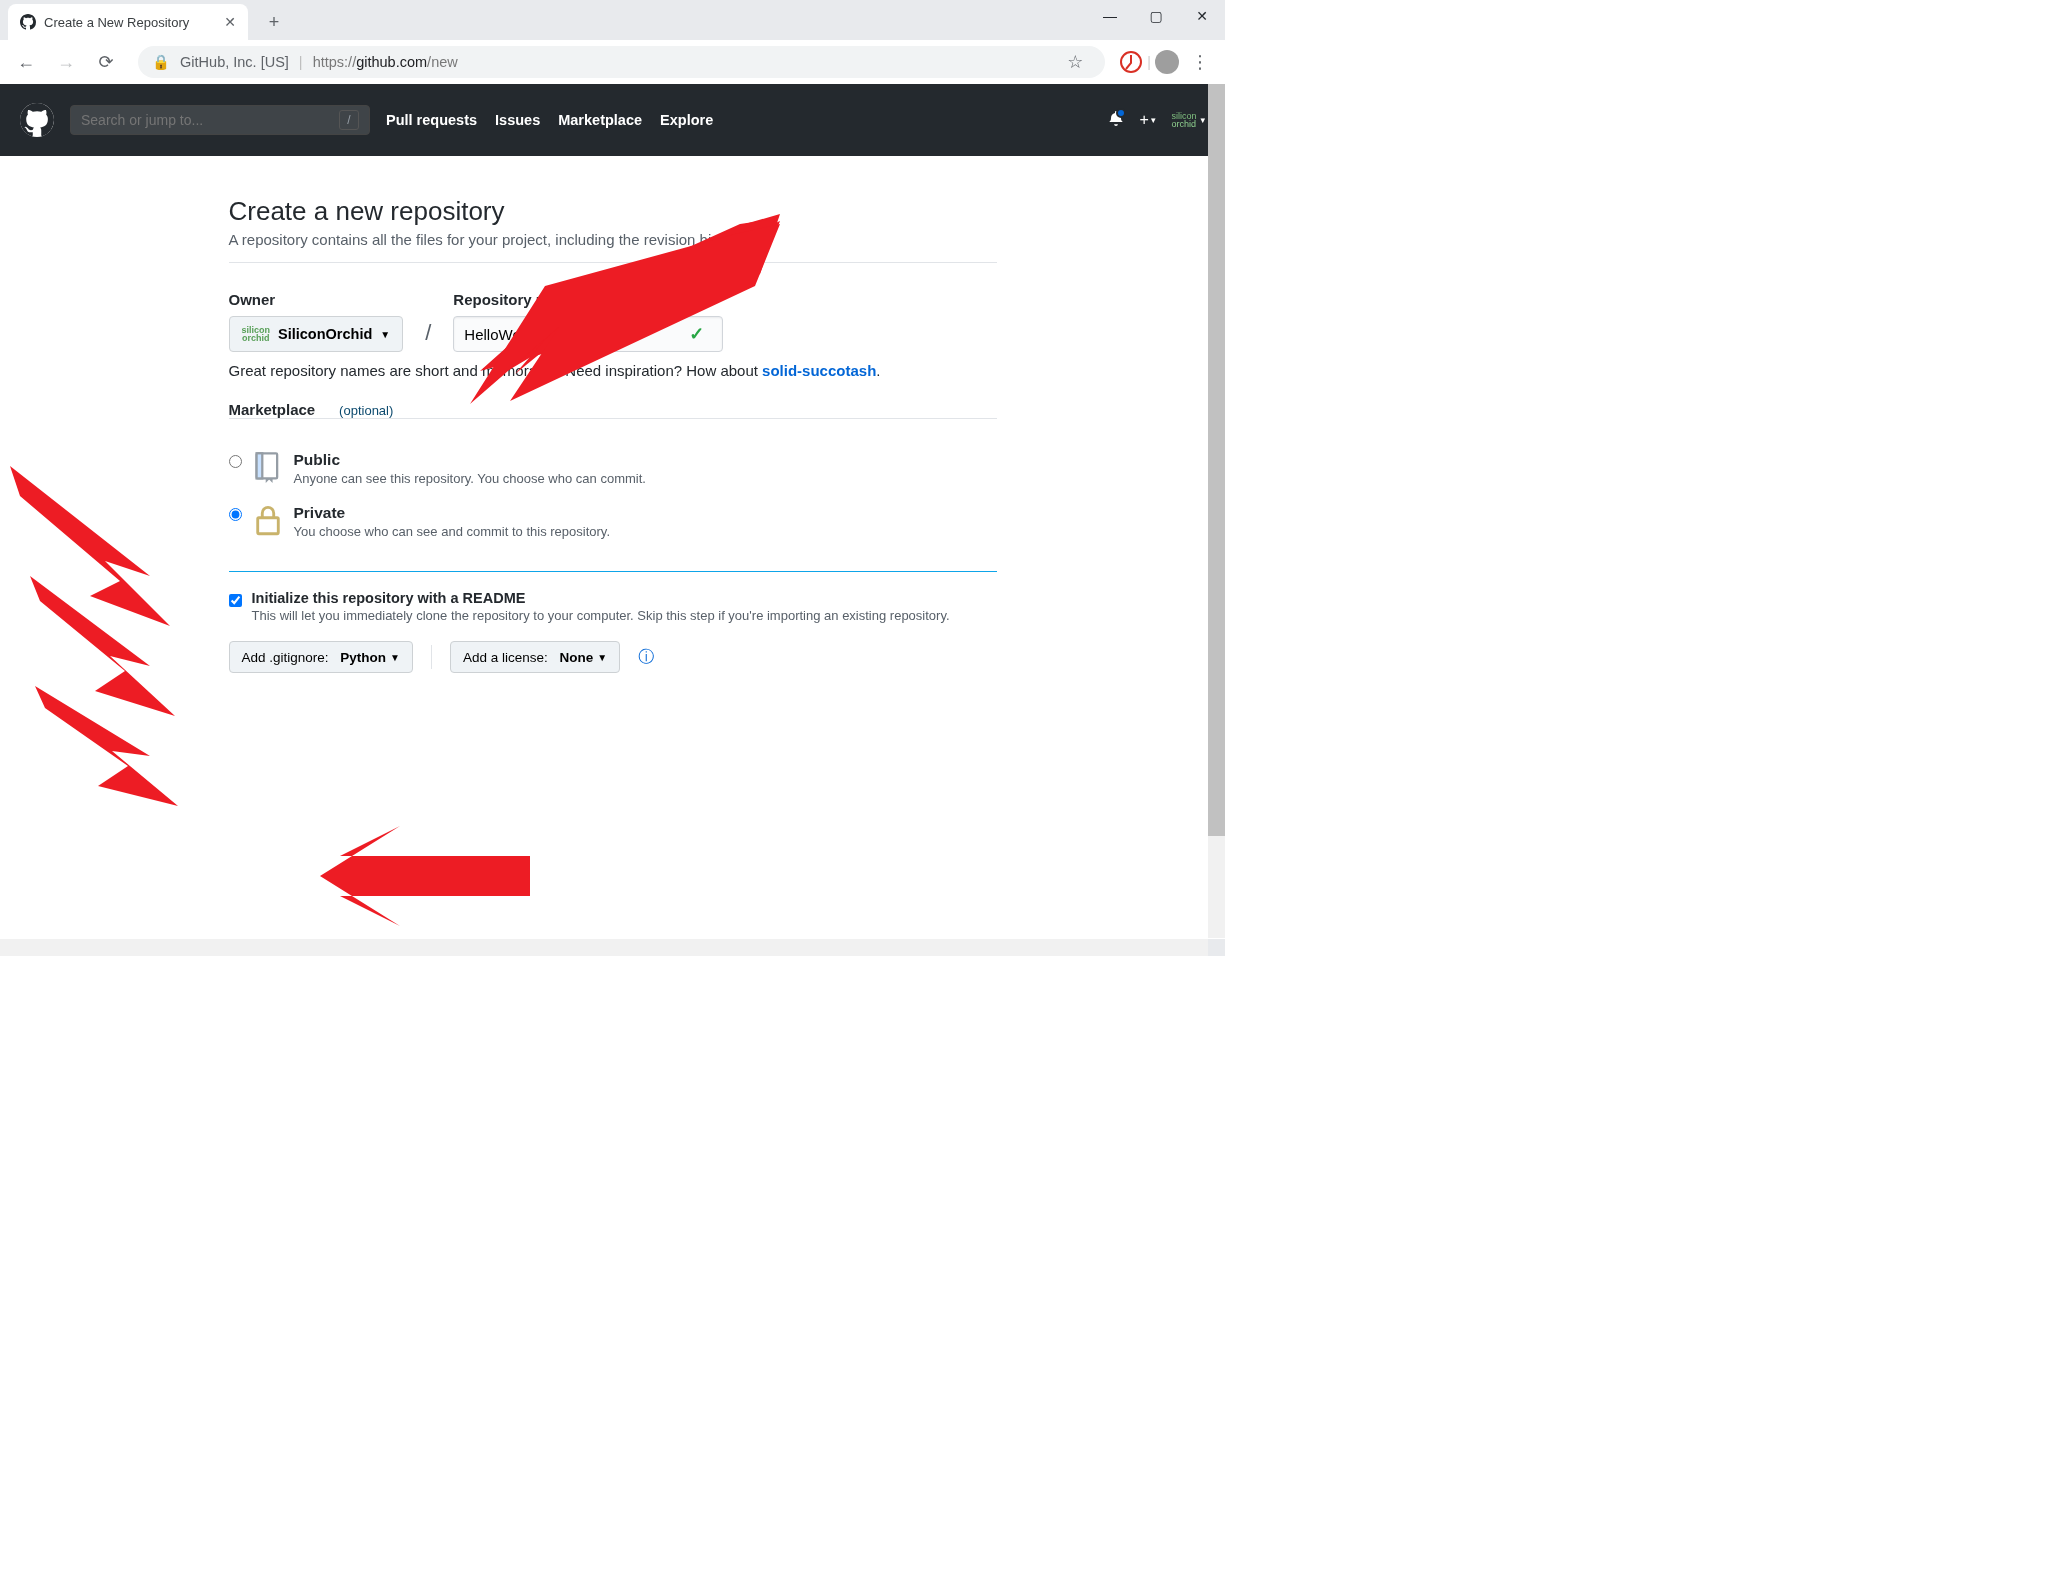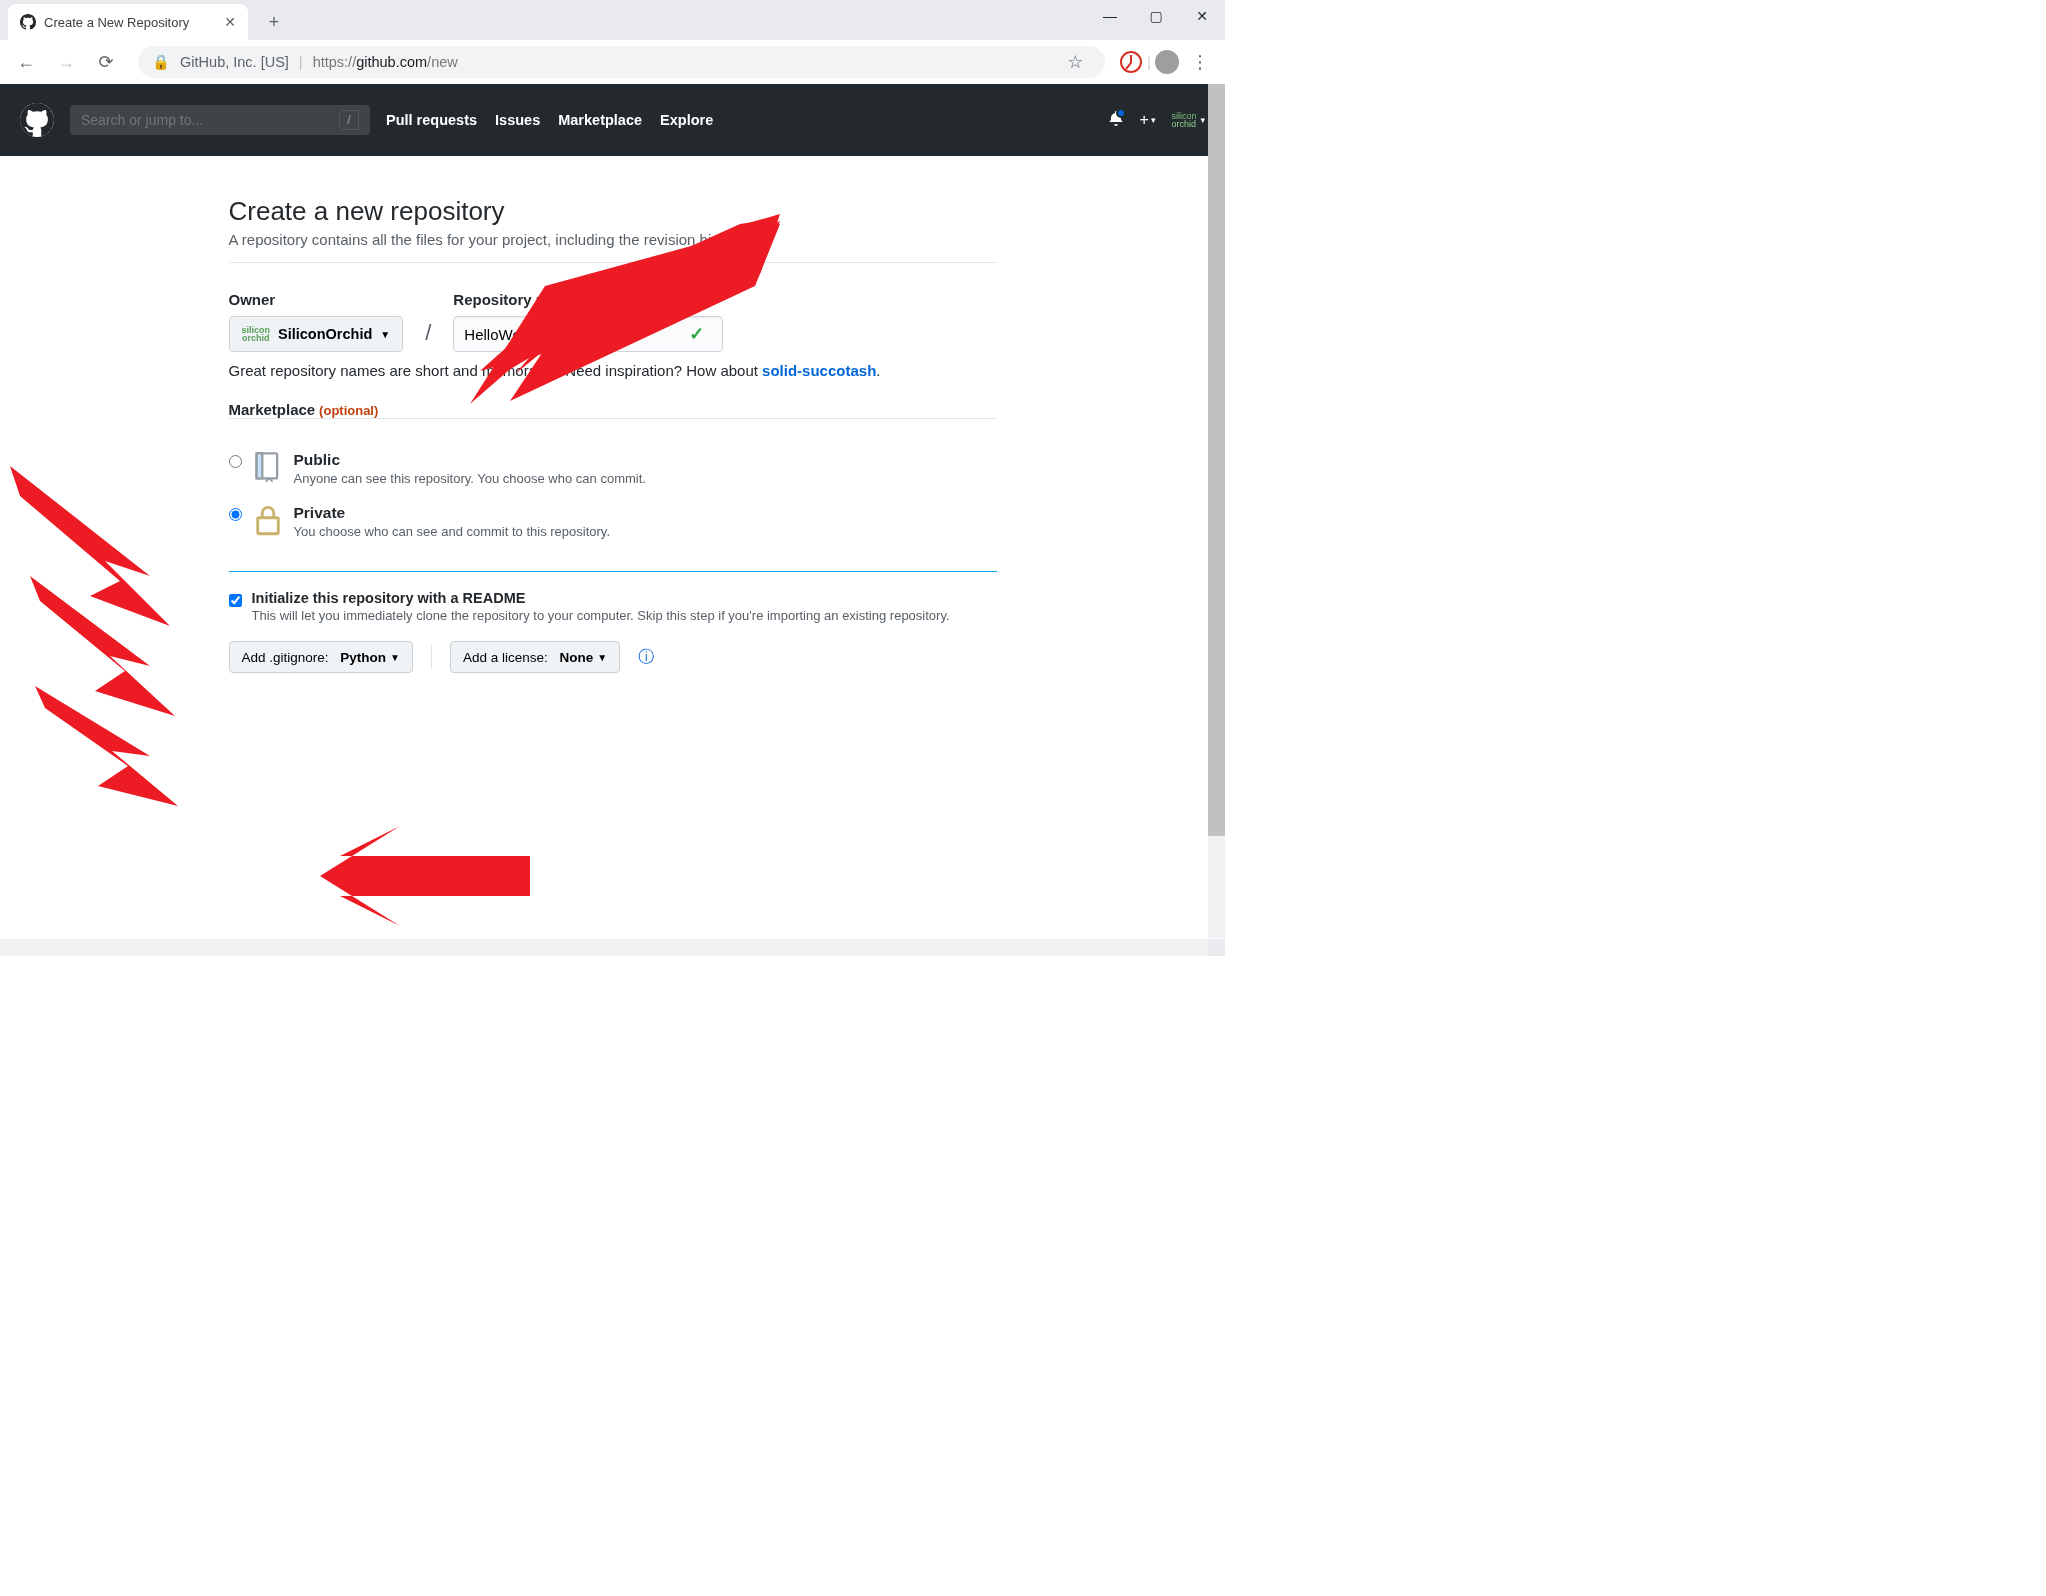--- a/index.html
+++ b/index.html
@@ -56,21 +56,21 @@
 .caret-down { font-size: 10px; }
 .slash-sep { font-size: 22px; color: #586069; margin-bottom: 6px; }
 .text-input { border: 1px solid #d1d5da; border-radius: 4px; height: 36px; padding: 0 10px; font-size: 15px; background: #fafbfc; box-shadow: inset 0 1px 2px rgba(27,31,35,.075); }
 .repo-name-input { width: 270px; }
 .check-mark { color: #28a745; font-size: 18px; font-weight: bold; margin-left: -34px; z-index: 1; position: relative; }
 
 .hint { font-size: 15px; color: #24292e; margin-bottom: 22px; }
 .hint a { color: #0366d6; font-weight: 600; text-decoration: none; }
 
 .desc-label { font-weight: 600; font-size: 15px; }
-.optional { color: #c2410c; font-weight: 700; font-size: 13px; }
+.optional { color: #0c4a6e; font-weight: 400; font-size: 13px; margin-left: 20px; }
 .desc-input { width: 100%; margin-top: 8px; margin-bottom: 18px; }
 
 .vis-section { border-top: 1px solid #e1e4e8; padding: 32px 0; }
 .radio-row { display: flex; gap: 12px; align-items: flex-start; margin-bottom: 18px; }
 .radio-row input[type="radio"] { margin-top: 4px; }
 .vis-icon { width: 28px; }
 .vis-title { font-weight: 600; font-size: 15.5px; }
 .vis-desc { color: #586069; font-size: 13px; margin-top: 2px; }
 
 .init-section { border-top: 1px solid #0ea5e9; padding: 18px 0 12px; }

